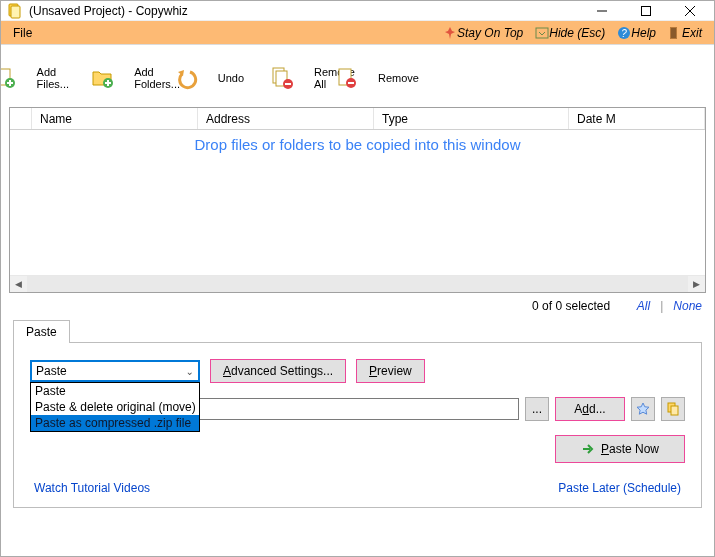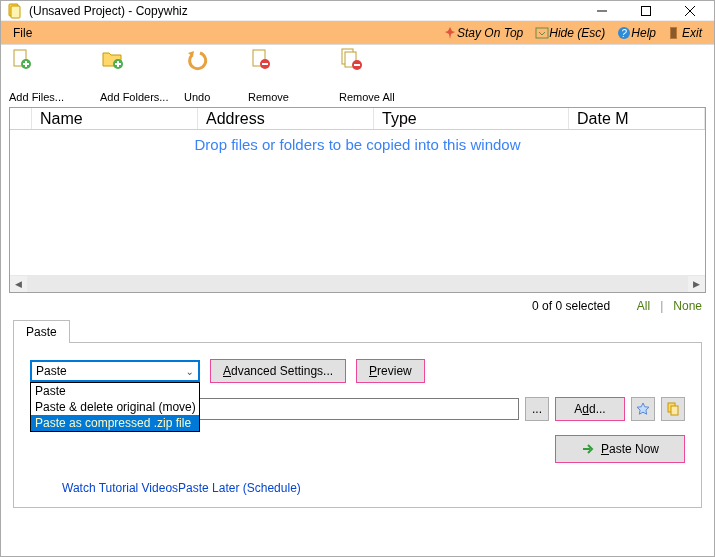--- a/index.html
+++ b/index.html
@@ -6,58 +6,58 @@
 body { font-family: "Segoe UI", Tahoma, sans-serif; font-size: 12px; background: #fff; width: 715px; height: 557px; overflow: hidden; display: flex; flex-direction: column; border: 1px solid #aaa; }
 .titlebar { display: flex; align-items: center; height: 20px; padding: 0 2px 0 6px; background: #fff; border-bottom: 1px solid #eee; }
 .titlebar .ticon { width: 16px; height: 16px; margin-right: 6px; }
 .titlebar .title { flex: 1; font-size: 12px; color: #000; }
 .winbtn { width: 44px; height: 28px; display: flex; align-items: center; justify-content: center; color: #111; }
 .menubar { display: flex; align-items: center; height: 24px; padding: 0 6px; border-bottom: 1px solid #dcdcdc; background: #fdba74; }
 .menubar .file { padding: 2px 6px; }
 .menubar .spacer { flex: 1; }
 .menubar .ritem { display: flex; align-items: center; padding: 2px 6px; font-style: italic; }
 .toolbar { display: flex; align-items: flex-start; gap: 4px; padding: 8px 8px 4px 8px; }
-.tbtn { display: flex; flex-direction: column; align-items: flex-start; justify-content: flex-end; width: 60px; height: 50px; font-size: 11px; gap: 20px; }
+.tbtn { display: flex; flex-direction: row; align-items: center; justify-content: flex-end; width: 60px; height: 50px; font-size: 11px; gap: 20px; }
 .tbtn.wide { width: 80px; margin-left: 27px; }
 .tbtn .ic { width: 24px; height: 24px; display: flex; align-items: center; justify-content: center; }
 .listwrap { margin: 0 8px; border: 1px solid #a0a0a0; display: flex; flex-direction: column; height: 186px; background: #fff; }
 .lhead { display: flex; height: 22px; border-bottom: 1px solid #d0d0d0; background: #fff; }
 .lhead .rowhdr { width: 22px; border-right: 1px solid #e5e5e5; }
-.lhead .col { display: flex; align-items: center; padding: 0 8px; border-right: 1px solid #e5e5e5; font-size: 16px; }
+.lhead .col { display: flex; align-items: center; padding: 0 8px; border-right: 1px solid #e5e5e5; font-size: 12px; }
 .col-name { width: 166px; }
 .col-addr { width: 176px; }
 .col-size { width: 92px; justify-content: space-between; }
 .col-type { width: 195px; }
 .col-date { flex: 1; text-align: center; }
 .lbody { flex: 1; display: flex; align-items: flex-start; justify-content: center; padding-top: 6px; color: #3b82f6; font-size: 15px; overflow: hidden; }
 .hscroll { height: 17px; display: flex; align-items: stretch; border-top: 1px solid #e8e8e8; background: #f0f0f0; }
 .hscroll .arrow { width: 17px; display: flex; align-items: center; justify-content: center; background: #f0f0f0; color: #606060; font-size: 9px; }
 .hscroll .track { flex: 1; background: #e9e9e9; }
 .statusrow { display: flex; justify-content: flex-end; align-items: center; gap: 10px; padding: 6px 12px 6px 0; font-size: 12px; }
-.statusrow .link { color: #4d7c0f; }
+.statusrow .link { color: #1d4ed8; font-style: italic; }
 .statusrow .sep { color: #999; }
 .tabs { padding: 0 12px; }
 .tabhdr { display: flex; }
 .tab { border: 1px solid #bdbdbd; border-bottom: none; padding: 4px 12px; background: #fff; font-size: 12px; position: relative; top: 1px; }
 .tabpanel { border: 1px solid #bdbdbd; padding: 16px 16px 12px 16px; display: flex; flex-direction: column; gap: 14px; }
 .row1 { display: flex; gap: 10px; align-items: center; }
 .combo-wrap { position: relative; width: 170px; }
 .combo { width: 170px; height: 22px; border: 2px solid #0078d7; background: #fff; display: flex; align-items: center; padding: 0 4px; font-size: 12px; justify-content: space-between; }
 .combo .chev { color: #555; font-size: 10px; }
 .dropdown { position: absolute; top: 22px; left: 0; width: 170px; border: 1px solid #000; background: #fff; z-index: 10; }
 .dropdown .opt { padding: 1px 4px; font-size: 12px; white-space: nowrap; overflow: hidden; }
-.dropdown .opt.sel { background: #0078d7; color: #fef9c3; }
+.dropdown .opt.sel { background: #0078d7; color: #0f172a; }
 .btn { height: 24px; border: 1px solid #ec4899; background: #e1e1e1; padding: 0 12px; font-size: 12px; display: flex; align-items: center; justify-content: center; gap: 6px; }
 .btn u { text-decoration: underline; }
 .row2 { display: flex; gap: 6px; align-items: center; }
 .pathbox { flex: 1; height: 22px; border: 1px solid #7a7a7a; background: #fff; }
 .sqbtn { width: 24px; height: 24px; border: 1px solid #adadad; background: #e1e1e1; display: flex; align-items: center; justify-content: center; font-size: 12px; }
 .row3 { display: flex; justify-content: flex-end; }
 .pastenow { width: 130px; height: 28px; }
-.footer { display: flex; padding: 4px 4px 0 4px; font-size: 12px; margin-left: 28px; }
+.footer { display: flex; justify-content: space-between; padding: 4px 4px 0 4px; font-size: 12px; }
 .footer .link { color: #0645cc; }
 svg { display: block; }
 .sort-tri { width:0; height:0; border-left:4px solid transparent; border-right:4px solid transparent; border-top:5px solid #777; }
 </style>
 </head>
 <body>
 
 <div class="titlebar">
   <span class="ticon">
     <svg viewBox="0 0 16 16">
@@ -149,40 +149,40 @@
   </div>
   <div class="tbtn">
     <span class="ic">
         <svg width="24" height="24">
           <path d="M16 6a8 8 0 1 1-8 2" fill="none" stroke="#e8a13c" stroke-width="3"></path>
           <path d="M4 6l6-2-1 6z" fill="#e8a13c"></path>
         </svg>
       </span>
     <span>Undo</span>
   </div>
-  <div class="tbtn">
-    <span class="ic">
-        <svg width="24" height="24">
-          <rect x="5" y="3" width="12" height="16" fill="#fff" stroke="#c0a030"></rect>
-          <circle cx="17" cy="17" r="5" fill="#e04040"></circle>
-          <line x1="14" y1="17" x2="20" y2="17" stroke="#fff" stroke-width="2"></line>
-        </svg>
-      </span>
-    <span>Remove</span>
-  </div>
   <div class="tbtn wide">
     <span class="ic">
         <svg width="24" height="24">
           <rect x="3" y="2" width="11" height="15" fill="#fff" stroke="#c0a030"></rect>
           <rect x="6" y="5" width="11" height="15" fill="#fff" stroke="#c0a030"></rect>
           <circle cx="18" cy="18" r="5" fill="#e04040"></circle>
           <line x1="15" y1="18" x2="21" y2="18" stroke="#fff" stroke-width="2"></line>
         </svg>
       </span>
     <span>Remove All</span>
+  </div>
+  <div class="tbtn">
+    <span class="ic">
+        <svg width="24" height="24">
+          <rect x="5" y="3" width="12" height="16" fill="#fff" stroke="#c0a030"></rect>
+          <circle cx="17" cy="17" r="5" fill="#e04040"></circle>
+          <line x1="14" y1="17" x2="20" y2="17" stroke="#fff" stroke-width="2"></line>
+        </svg>
+      </span>
+    <span>Remove</span>
   </div>
 </div>
 
 <div class="listwrap">
   <div class="lhead">
     <div class="rowhdr"></div>
     <div class="col col-name">Name</div>
     <div class="col col-addr">Address</div>
     <div class="col col-type">Type</div>
     <div class="col col-date">Date M</div>

